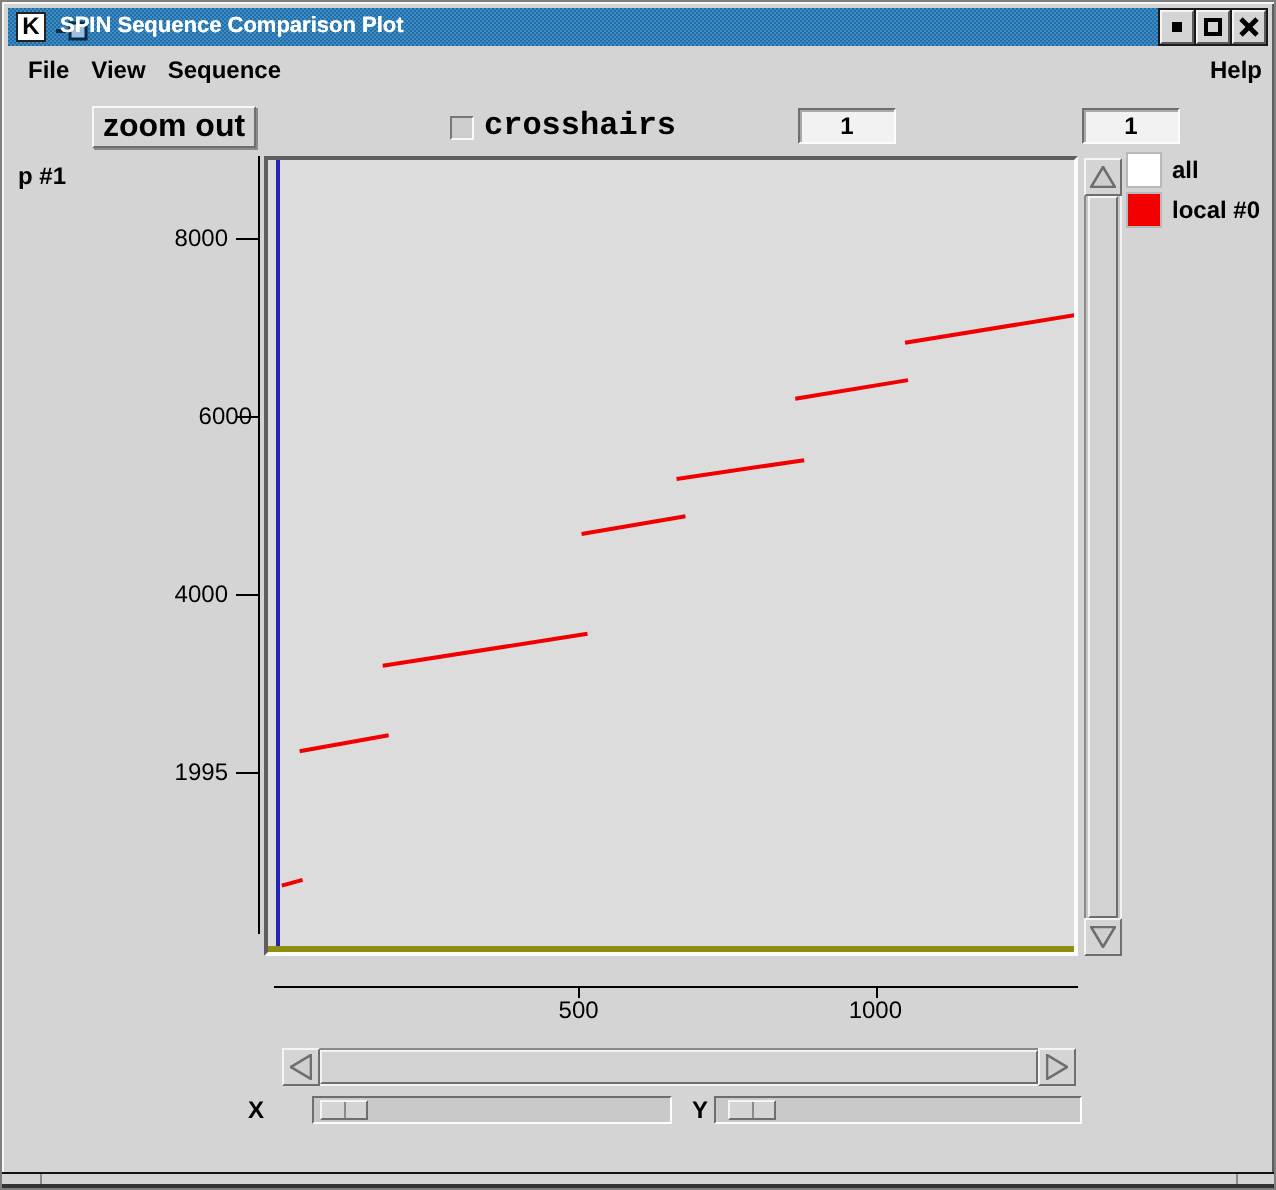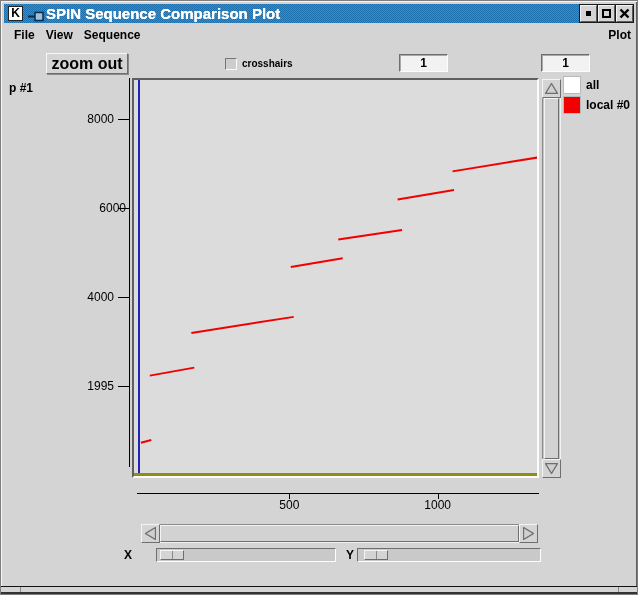--- a/index.html
+++ b/index.html
@@ -11,22 +11,22 @@
   .titlebar{position:absolute;left:3px;top:3px;right:3px;height:19px;background:#1c70ad;
     background-image:
       linear-gradient(45deg, rgba(255,255,255,.18) 25%, transparent 25%, transparent 75%, rgba(255,255,255,.18) 75%),
       linear-gradient(45deg, rgba(255,255,255,.18) 25%, transparent 25%, transparent 75%, rgba(255,255,255,.18) 75%);
     background-size:2px 2px;background-position:0 0,1px 1px;
     display:flex;align-items:center;}
   .k-icon{position:absolute;left:4px;top:2px;width:15px;height:15px;background:#fff;
     border:1px solid #222;box-sizing:border-box;font-weight:bold;font-size:12px;
     line-height:13px;text-align:center;}
   .pin-icon{position:absolute;left:24px;top:4px;}
-  .title-text{position:absolute;left:42px;top:0;line-height:19px;color:#fff;
-    font-weight:bold;font-size:15px;white-space:nowrap;text-shadow:0 0 0 #fff;}
+  .title-text{position:absolute;left:26px;top:0;line-height:19px;color:#fff;
+    font-weight:bold;font-size:11px;white-space:nowrap;text-shadow:0 0 0 #fff;}
   .win-btns{position:absolute;right:1px;top:1px;display:flex;gap:1px;}
   .wbtn{width:17px;height:17px;background:#d4d4d4;box-sizing:border-box;
     border-top:1px solid #f4f4f4;border-left:1px solid #f4f4f4;
     border-right:1px solid #5a5a5a;border-bottom:1px solid #5a5a5a;
     box-shadow:0 0 0 1px #1a1a1a;display:flex;align-items:center;justify-content:center;}
   .glyph-min{width:5px;height:5px;background:#000;}
   .glyph-max{width:9px;height:9px;border:2px solid #000;box-sizing:border-box;}
   
   .menubar{position:absolute;left:3px;top:23px;right:3px;height:22px;}
   .menubar-left{position:absolute;left:10px;top:0;display:flex;gap:11px;}
@@ -36,21 +36,21 @@
   .btn3d{position:absolute;background:#d4d4d4;box-sizing:border-box;
     border-top:1px solid #f8f8f8;border-left:1px solid #f8f8f8;
     border-right:1px solid #6e6e6e;border-bottom:1px solid #6e6e6e;
     box-shadow:1px 1px 0 #8a8a8a;font-weight:bold;font-size:16px;
     display:flex;align-items:center;justify-content:center;}
   .zoom-out{left:45px;top:52px;width:82px;height:21px;}
   .checkbox{position:absolute;left:224px;top:57px;width:12px;height:12px;background:#cdcdcd;
     box-sizing:border-box;border-top:1px solid #777;border-left:1px solid #777;
     border-right:1px solid #fafafa;border-bottom:1px solid #fafafa;}
   .crosshairs-label{position:absolute;left:241px;top:52px;height:21px;line-height:21px;
-    font-weight:bold;font-size:10px;}
+    font-weight:bold;font-size:16px;font-family:Liberation Mono, monospace;}
   .entry{position:absolute;top:53px;width:49px;height:18px;background:#f2f2f2;box-sizing:border-box;
     border-top:1px solid #6e6e6e;border-left:1px solid #6e6e6e;
     border-right:1px solid #fdfdfd;border-bottom:1px solid #fdfdfd;
     box-shadow:inset 1px 1px 0 #a9a9a9;
     font-weight:bold;font-size:12px;text-align:center;line-height:17px;}
   .entry-1{left:398px;} .entry-2{left:540px;}
   .p-label{position:absolute;left:8px;top:80px;font-weight:bold;font-size:12px;}
   
   .plot{position:absolute;left:131px;top:77px;width:407px;height:400px;box-sizing:border-box;
     border:2px solid;border-color:#5e5e5e #fcfcfc #fcfcfc #5e5e5e;background:#dcdcdc;}
@@ -131,21 +131,21 @@
       </div>
     </div>
   </div>
 
   <div class="menubar">
     <div class="menubar-left" id="menubar-left">
         <div class="menu-item">File</div>
         <div class="menu-item">View</div>
         <div class="menu-item">Sequence</div>
       </div>
-    <div class="menu-item menu-help">Plot</div>
+    <div class="menu-item menu-help">Help</div>
   </div>
 
   <div class="btn3d zoom-out">zoom out</div>
   <div class="checkbox"></div>
   <div class="crosshairs-label">crosshairs</div>
   <div class="entry entry-1">1</div>
   <div class="entry entry-2">1</div>
 
   <div class="p-label">p #1</div>
 

